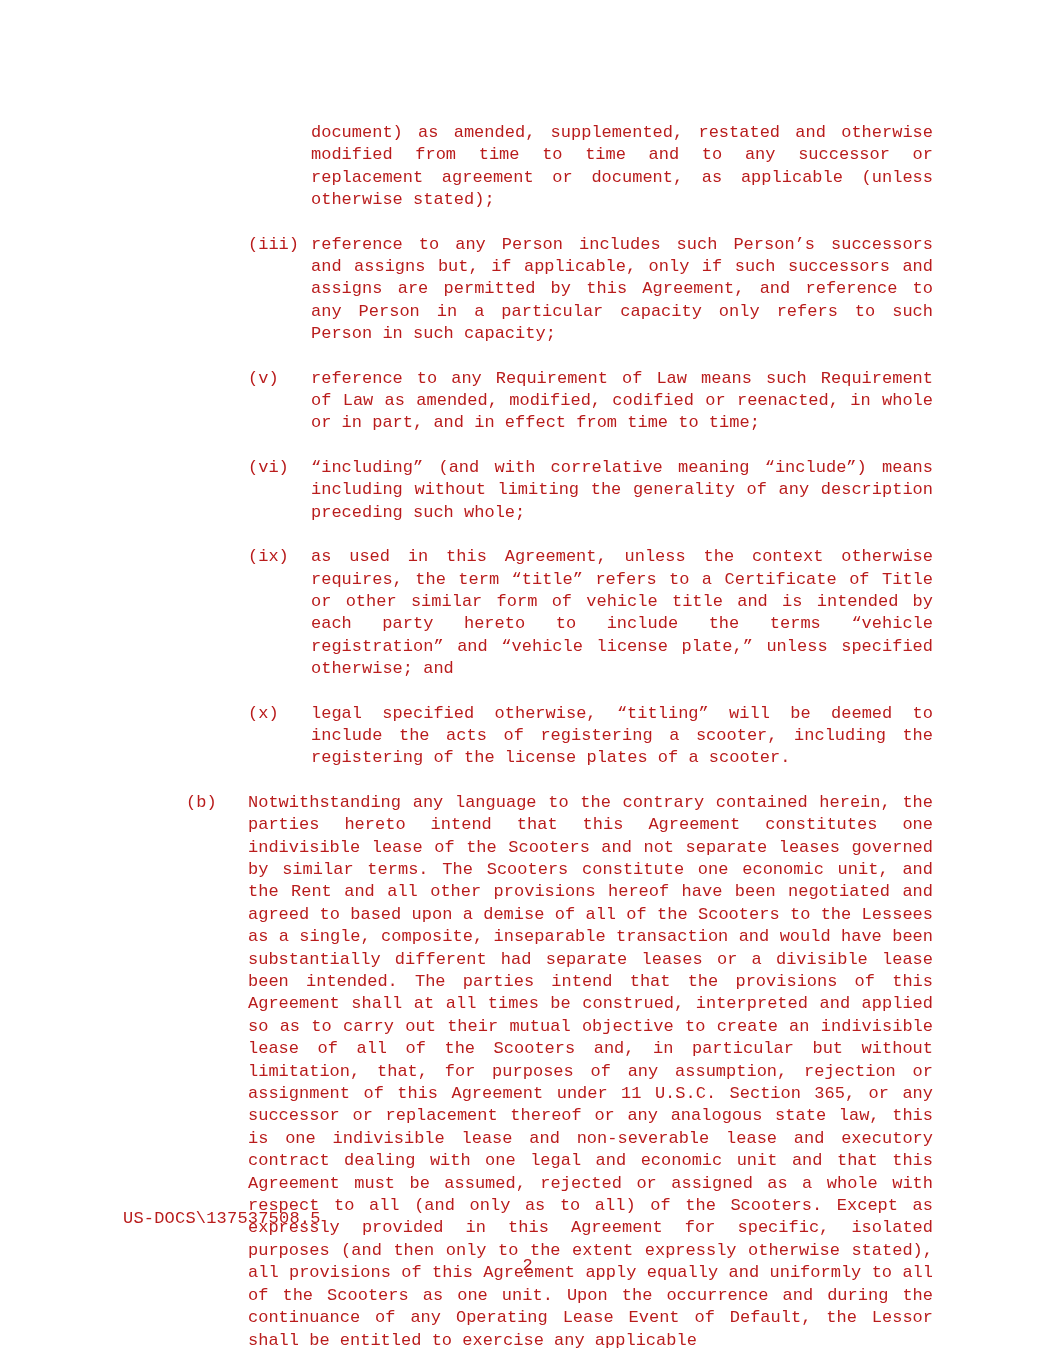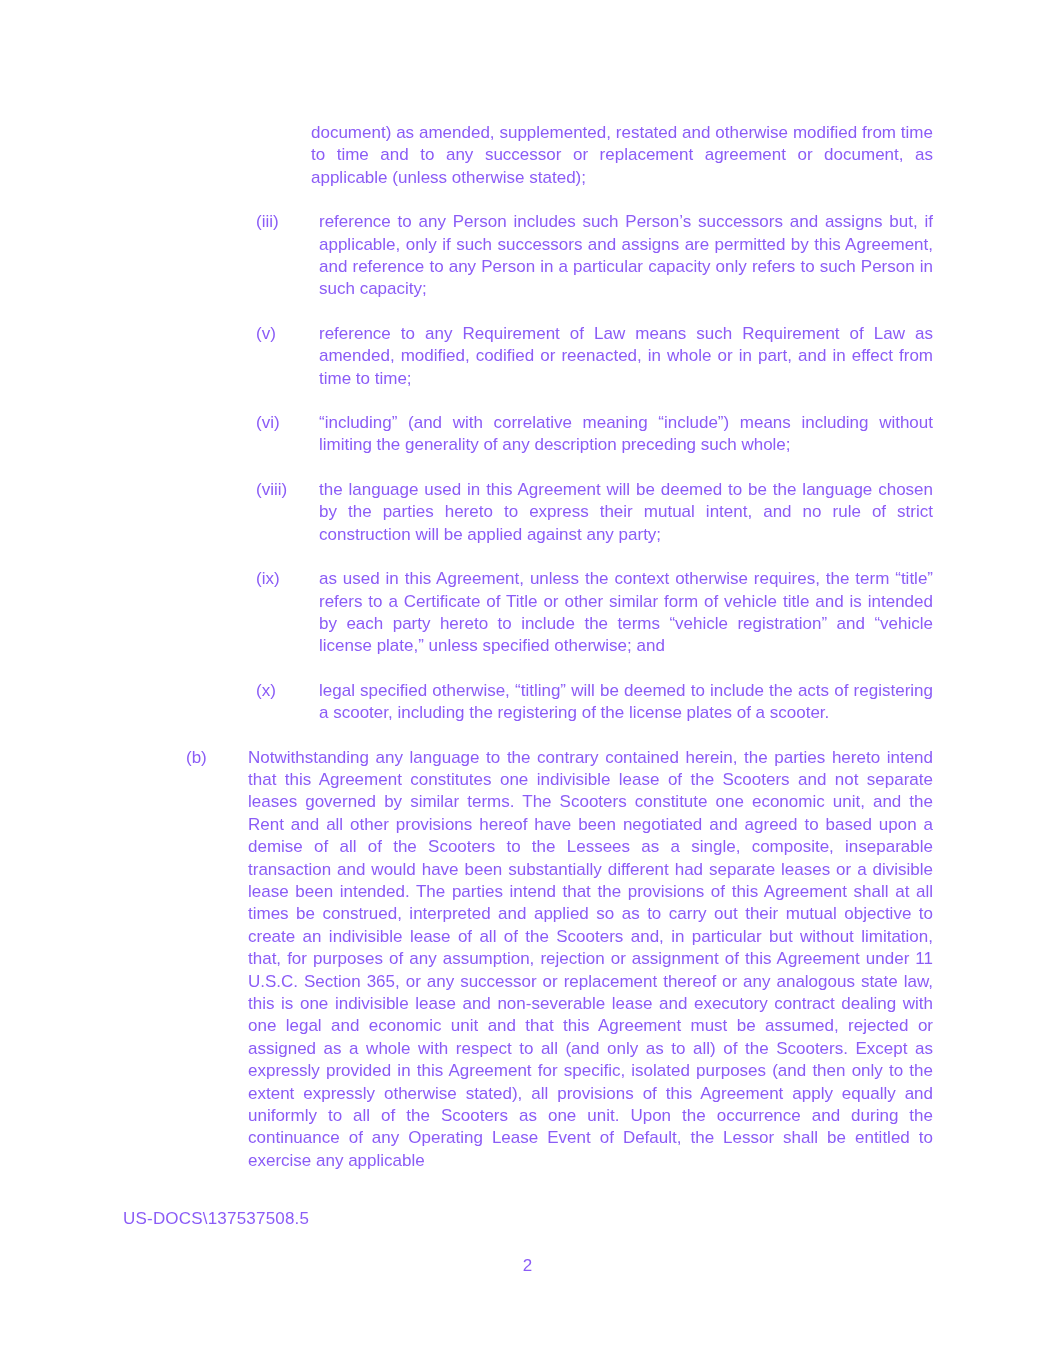--- a/index.html
+++ b/index.html
@@ -5,24 +5,24 @@
   html, body {
     margin: 0;
     padding: 0;
     background: #ffffff;
   }
   .page {
     position: relative;
     width: 1055px;
     height: 1365px;
     background: #ffffff;
-    font-family: Liberation Sans, sans-serif;
+    font-family: Liberation Mono, monospace;
     font-size: 17px;
     line-height: 22.4px;
-    color: #8b5cf6;
+    color: #b91c1c;
     overflow: hidden;
   }
   .content {
     position: absolute;
     top: 122px;
     left: 186px;
     width: 747px;
   }
   .para {
     margin: 0 0 22px 0;
@@ -31,21 +31,20 @@
     margin-left: 125px;
     text-align: justify;
   }
   .item {
     display: flex;
     margin-left: 62px;
   }
   .item .label {
     flex: 0 0 63px;
     text-align: left;
-    margin-left: 8px;
   }
   .item .body {
     flex: 1 1 auto;
     text-align: justify;
   }
   .para-b {
     display: flex;
   }
   .para-b .label {
     flex: 0 0 62px;
@@ -89,24 +88,20 @@
       <span class="label">(v)</span>
       <span class="body">reference to any Requirement of Law means such Requirement of Law as amended, modified, codified or reenacted, in whole or in part, and in effect from time to time;</span>
     </div>
 
     <div class="para item">
       <span class="label">(vi)</span>
       <span class="body">“including” (and with correlative meaning “include”) means including without limiting the generality of any description preceding such whole;</span>
     </div>
 
 
-    <div class="para item">
-      <span class="label">(viii)</span>
-      <span class="body">the language used in this Agreement will be deemed to be the language chosen by the parties hereto to express their mutual intent, and no rule of strict construction will be applied against any party;</span>
-    </div>
 
     <div class="para item">
       <span class="label">(ix)</span>
       <span class="body">as used in this Agreement, unless the context otherwise requires, the term “title” refers to a Certificate of Title or other similar form of vehicle title and is intended by each party hereto to include the terms “vehicle registration” and “vehicle license plate,” unless specified otherwise; and</span>
     </div>
 
     <div class="para item">
       <span class="label">(x)</span>
       <span class="body">legal specified otherwise, “titling” will be deemed to include the acts of registering a scooter, including the registering of the license plates of a scooter.</span>
     </div>

